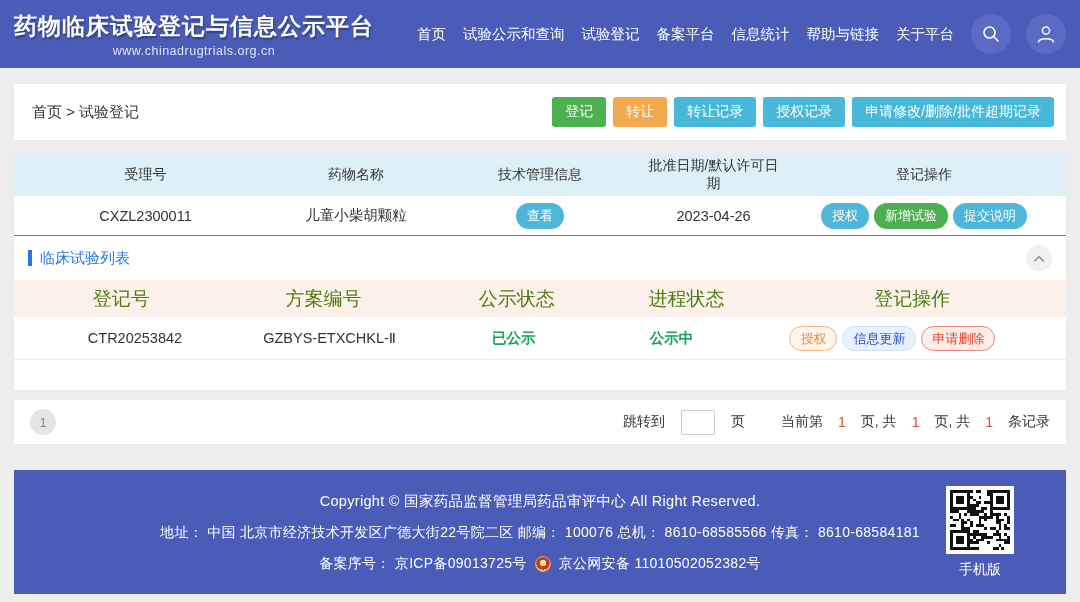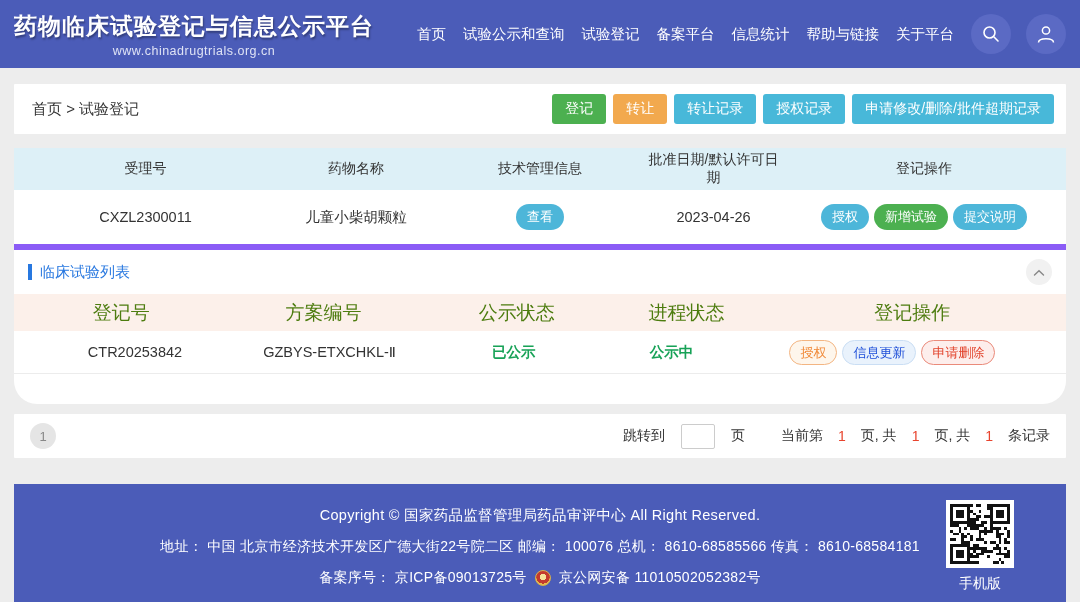--- a/index.html
+++ b/index.html
@@ -23,41 +23,41 @@
   .nav a { color:#fff; font-size:14.5px; text-decoration:none; white-space:nowrap; cursor:pointer; }
   .icon-circle {
     width:40px; height:40px; border-radius:50%; background:#5b6ac4;
     display:flex; align-items:center; justify-content:center; cursor:pointer; flex:none;
   }
   .icon-circle + .icon-circle { margin-left:-2px; }
   .icon-circle svg { display:block; }
   
   .card { background:#fff; margin:0 14px; border-radius:1px; }
   .breadcrumb-card {
-    margin-top:16px; height:50px; display:flex; align-items:center;
+    margin-top:16px; height:56px; display:flex; align-items:center;
     justify-content:space-between; padding:0 12px 0 18px;
   }
   .breadcrumb { font-size:15px; color:#333; }
   .toolbar { display:flex; gap:7px; }
   .toolbar button {
     height:30px; padding:0 13px; border:none; border-radius:3px;
     color:#fff; font-size:14px; cursor:pointer;
     font-family:inherit; white-space:nowrap;
   }
   .btn-green { background:#4cb050; }
   .btn-orange { background:#f2a94e; }
   .btn-cyan { background:#48b8d9; }
   
-  .main-card { margin-top:14px; padding-bottom:30px;border-radius:23px; }
+  .main-card { margin-top:14px; padding-bottom:30px; }
   .trow { display:flex; align-items:center; text-align:center; }
   .t1 .c1{width:25%} .t1 .c2{width:15%} .t1 .c3{width:20%} .t1 .c4{width:13%} .t1 .c5{width:27%}
   .t2 .c1{width:23%} .t2 .c2{width:14%} .t2 .c3{width:21%} .t2 .c4{width:9%} .t2 .c5{width:33%}
   .thead1 { background:#ddf0f7; height:42px; font-size:14px; color:#333; }
   .thead2 { background:#fcf0ea; height:37px; font-size:19px; color:#4d7c0f;gap:30px; }
-  .tbody-row { height:60px; font-size:14.5px; border-bottom:6px solid #8b5cf6; }
+  .tbody-row { height:40px; font-size:14.5px; border-bottom:1px solid #8b5cf6; }
   .tbody-row2 { height:43px; font-size:14.5px; border-bottom:1px solid #ececec; }
   .pill {
     display:inline-block; height:26px; line-height:26px; padding:0 11px;
     border-radius:14px; color:#fff; font-size:13px; border:none; cursor:pointer;
     font-family:inherit; white-space:nowrap;
   }
   .pill-cyan { background:#4db6d9; }
   .pill-green { background:#4cb050; }
   .actions { display:flex; gap:5px; justify-content:center; }
   .chip {

